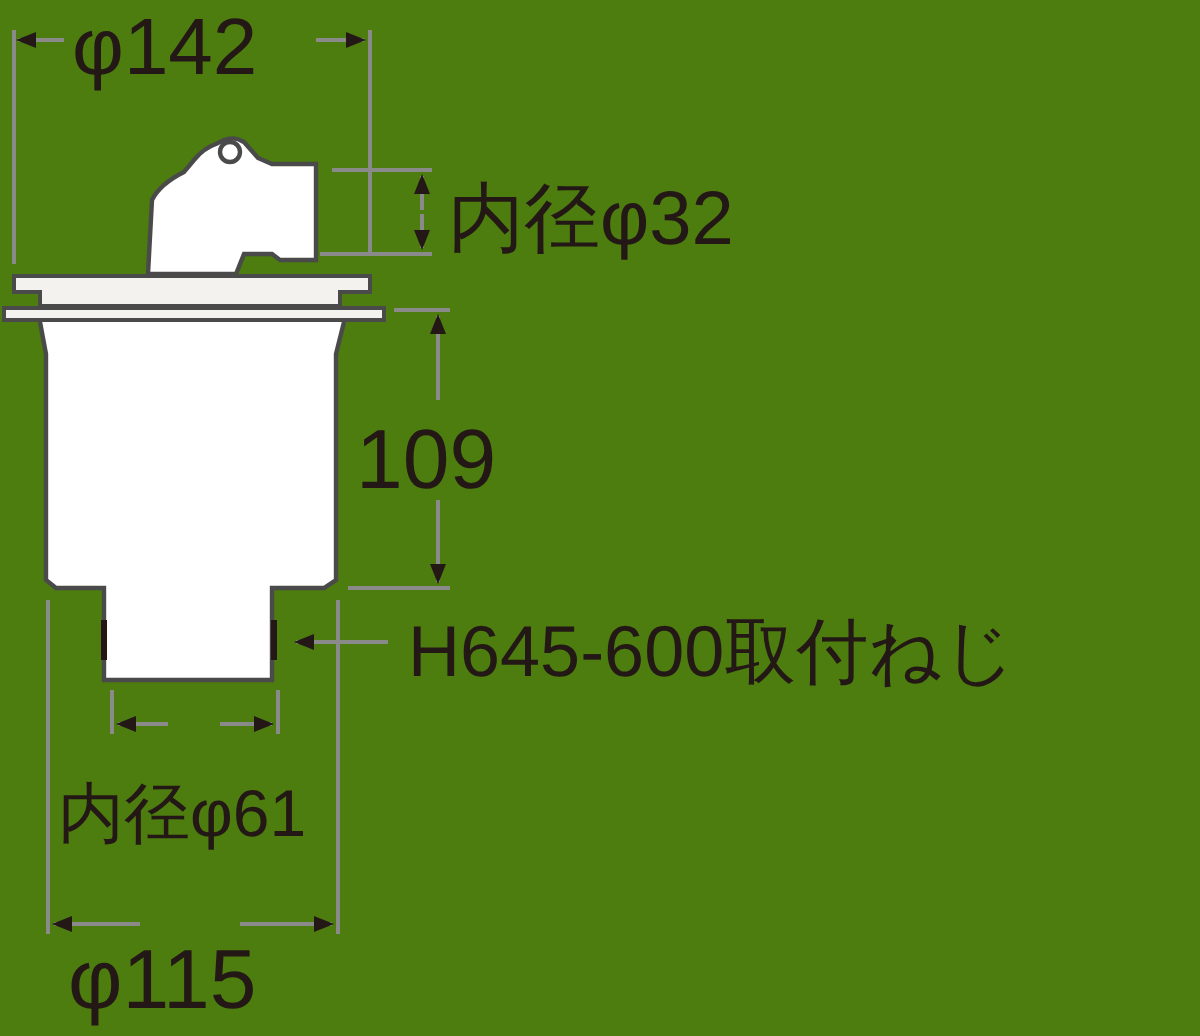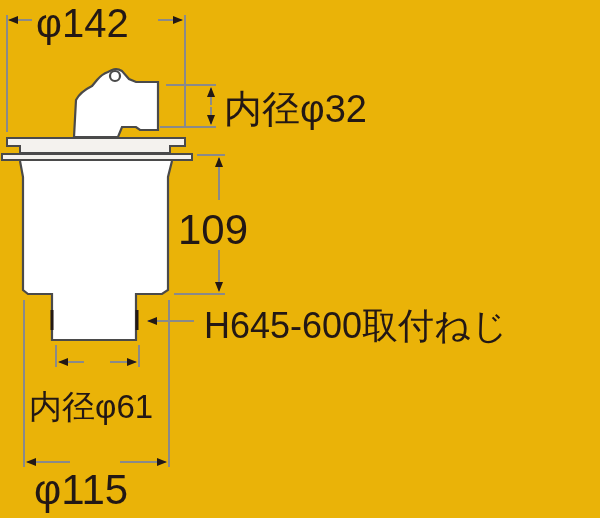--- a/index.html
+++ b/index.html
@@ -1,16 +1,16 @@
 <!DOCTYPE html>
 <html><head>
   <meta charset="utf-8">
   <style>
     html, body { margin: 0; padding: 0; background: #ffffff; }
-    .canvas { position: relative; width: 600px; height: 518px; overflow: hidden; background: #eab308; }
+    .canvas { position: relative; width: 600px; height: 518px; overflow: hidden; background: #4d7c0f; }
     svg { position: absolute; left: 0; top: 0; }
     .lbl { font-family: "Liberation Sans", "DejaVu Sans", sans-serif; fill: #231815; }
     .dim { stroke: #8a8a8a; stroke-width: 2; fill: none; }
     .part { stroke: #4a4a4a; stroke-width: 2.2; fill: #ffffff; }
     .flange { stroke: #4a4a4a; stroke-width: 2; fill: #f4f2ee; }
   </style>
 </head>
 <body>
 
 <div class="canvas">

